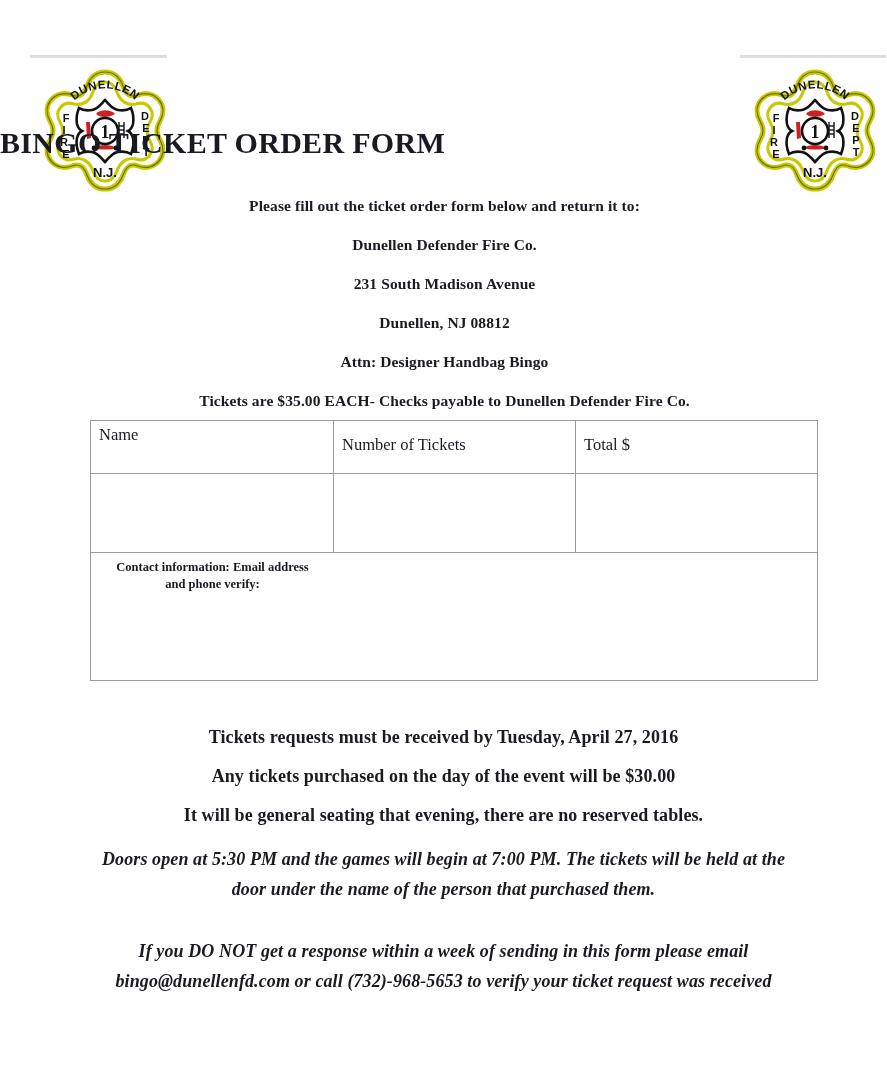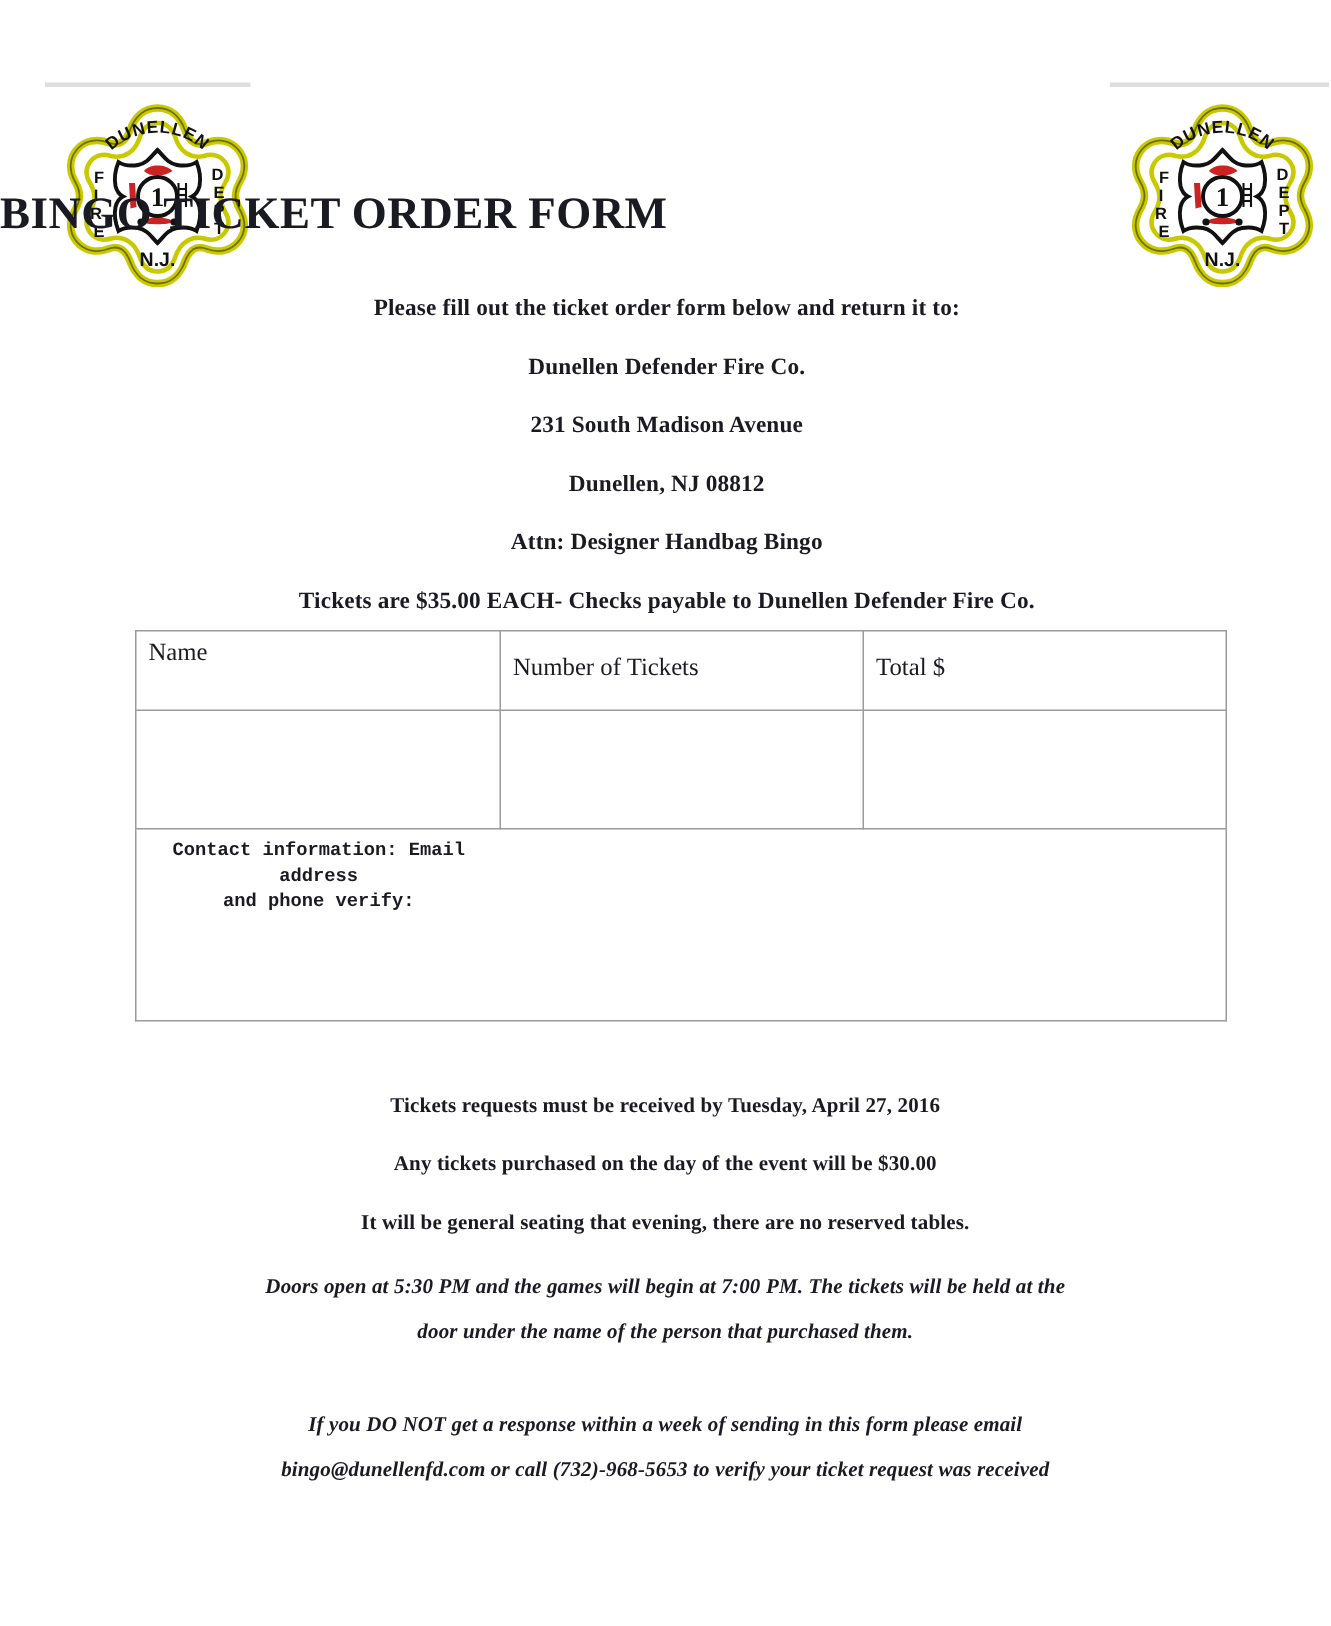--- a/index.html
+++ b/index.html
@@ -100,34 +100,33 @@
 
   .contact-row td { height: 127px; }
   .contact-inner {
     font-size: 12.5px;
     font-weight: bold;
     line-height: 17px;
     text-align: center;
     width: 243px;
     padding: 6px 0 0 0;
     box-sizing: border-box;
-    font-family: Liberation Mono, monospace;
   }
 
   
   .notes {
     position: absolute;
     left: 0;
     right: 0;
     top: 718px;
     text-align: center;
   }
   .notes p {
     margin: 0;
-    font-size: 14px;
+    font-size: 18px;
     font-weight: bold;
     line-height: 39px;
     letter-spacing: 0.1px;
   }
   .notes p.block {
     line-height: 30px;
     margin-top: 9px;
     font-style: italic;
   }
   .notes p.block.gap {

